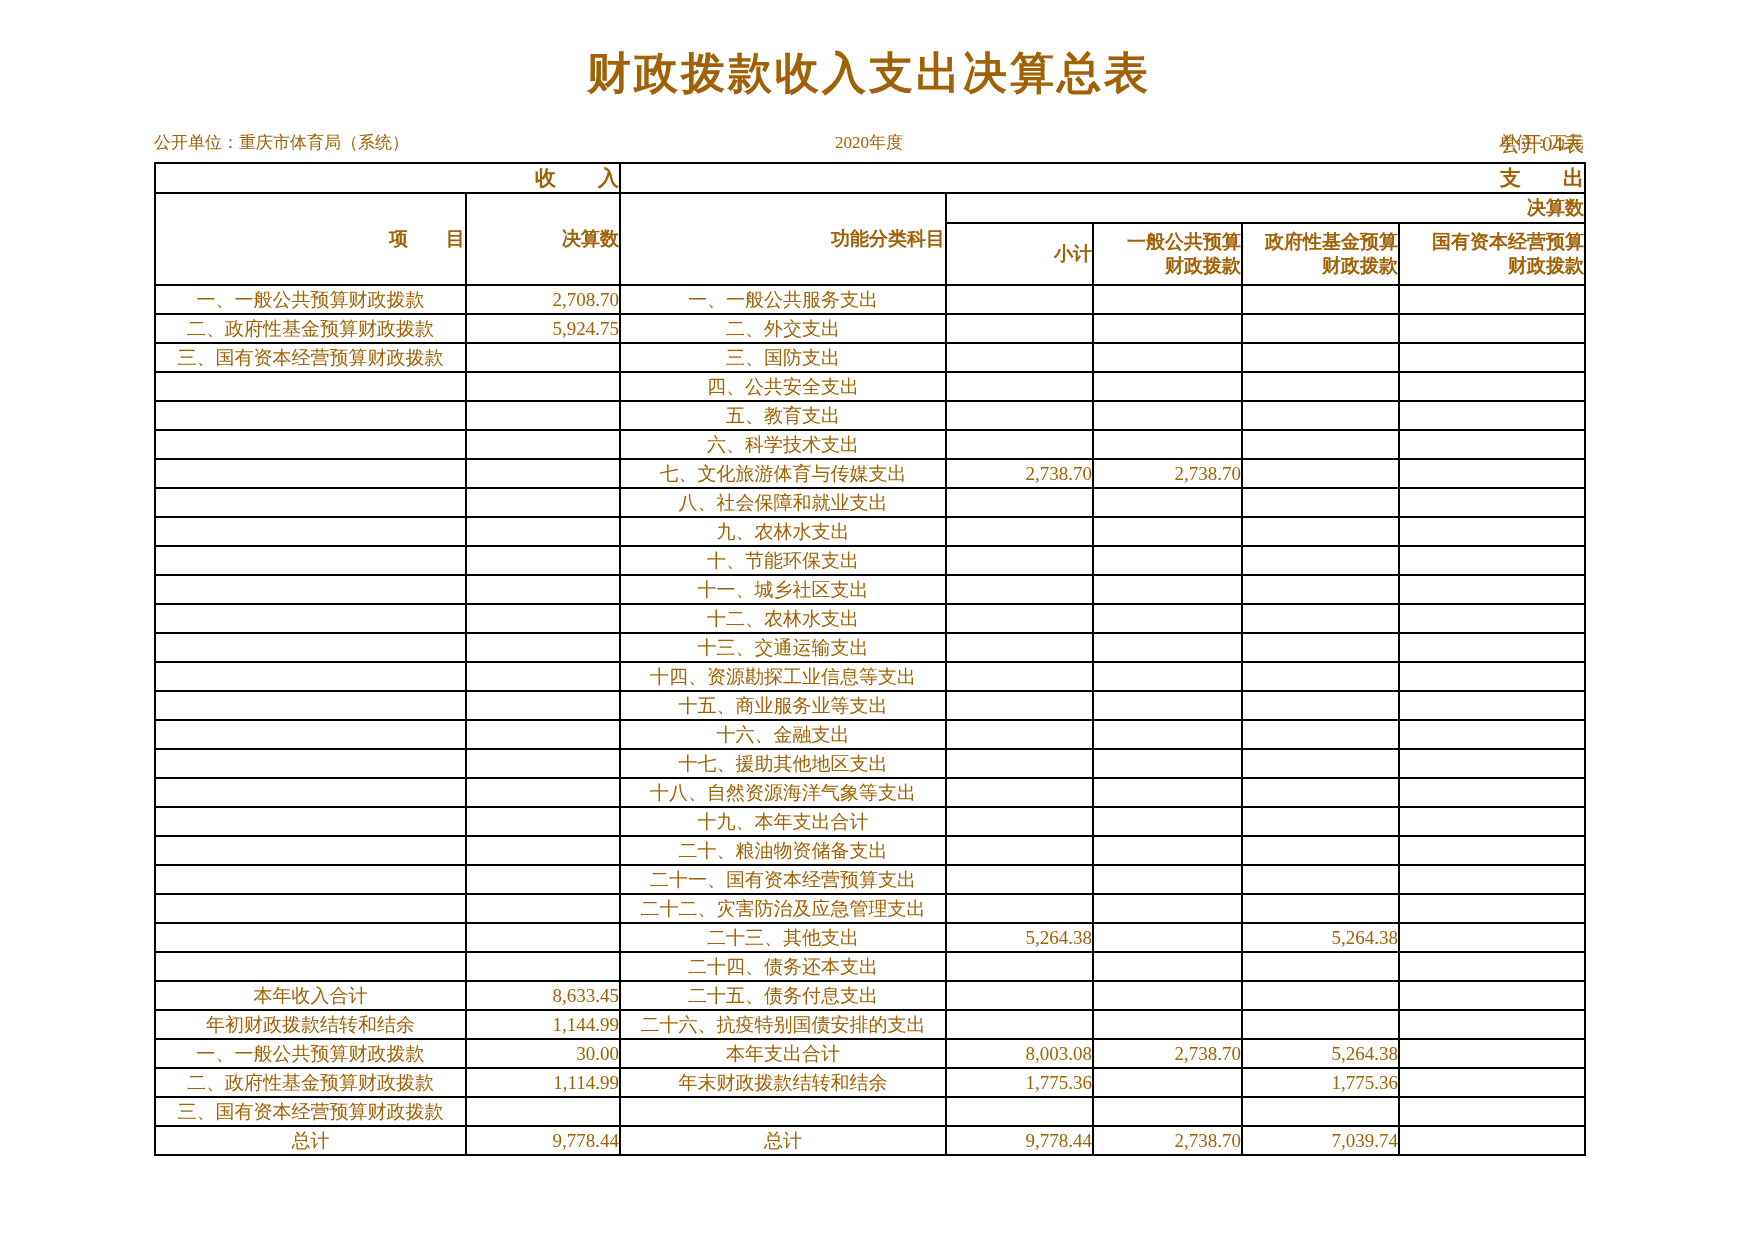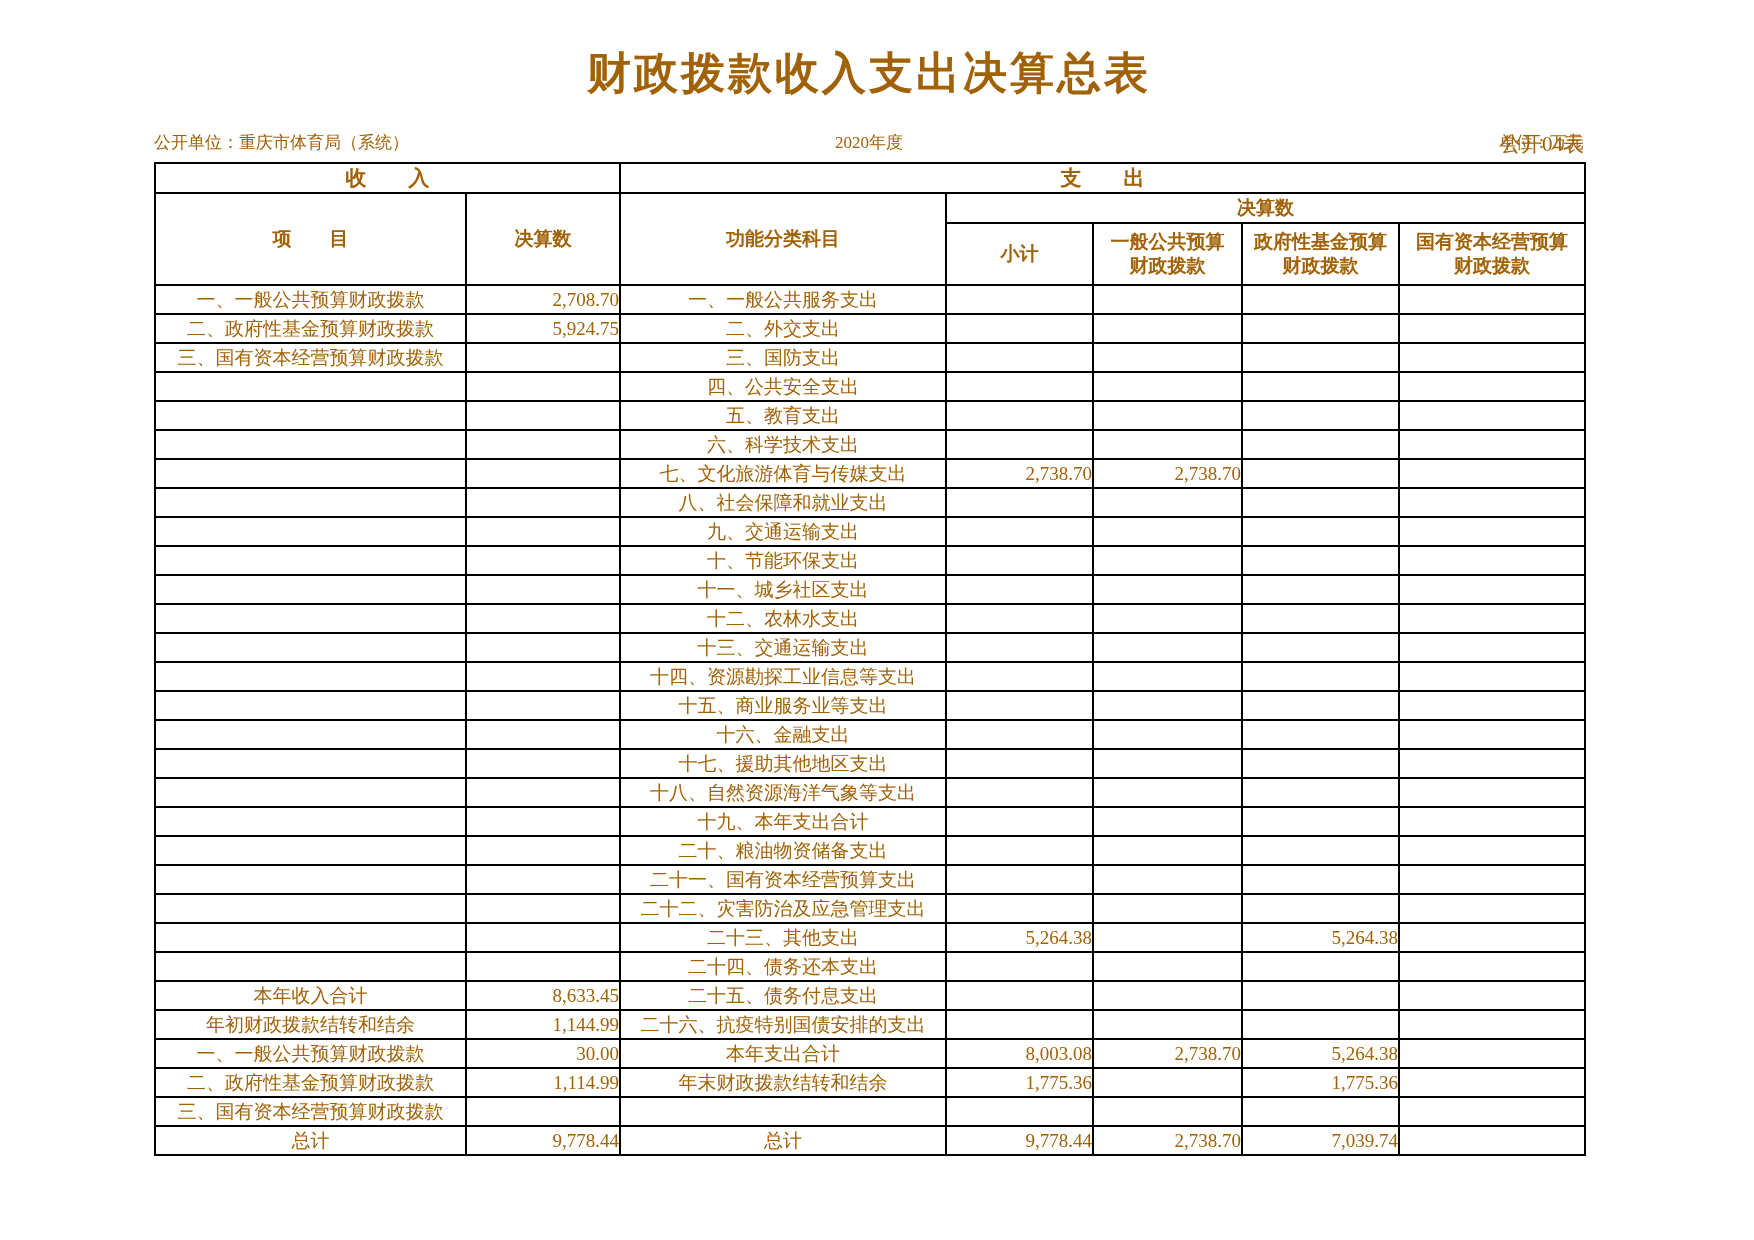--- a/index.html
+++ b/index.html
@@ -38,21 +38,21 @@
     font-size:19px;
   }
   table.fin td, table.fin th {
     border:2px solid #000;
     padding:0;
     overflow:hidden;
     white-space:nowrap;
     vertical-align:middle;
     font-weight:normal;
   }
-  table.fin th { font-weight:bold; text-align:center; }
+  table.fin th { font-weight:bold; text-align:right; }
   tr.hdr-top   { height:28px; }
   tr.hdr-mid   { height:30px; }
   tr.hdr-sub   { height:62px; }
   tr.hdr-sub th{ line-height:1.25; white-space:normal; font-size:19px; }
   tbody tr     { height:29px; }
   td.c-item { text-align:center;  padding-left:8px;  padding-right:4px; }
   td.c-num  { text-align:right; padding-right:5px; padding-left:2px;
               font-family:"Liberation Serif","DejaVu Serif",serif; }
   td.bold-center { text-align:center; font-weight:bold; padding-left:0; }
   .hdr-big { font-size:21px; }
@@ -182,21 +182,21 @@
           <td class="c-num"></td>
           <td class="c-item">八、社会保障和就业支出</td>
           <td class="c-num"></td>
           <td class="c-num"></td>
           <td class="c-num"></td>
           <td class="c-num"></td>
         </tr>
         <tr>
           <td class="c-item"></td>
           <td class="c-num"></td>
-          <td class="c-item">九、交通运输支出</td>
+          <td class="c-item">九、农林水支出</td>
           <td class="c-num"></td>
           <td class="c-num"></td>
           <td class="c-num"></td>
           <td class="c-num"></td>
         </tr>
         <tr>
           <td class="c-item"></td>
           <td class="c-num"></td>
           <td class="c-item">十、节能环保支出</td>
           <td class="c-num"></td>

